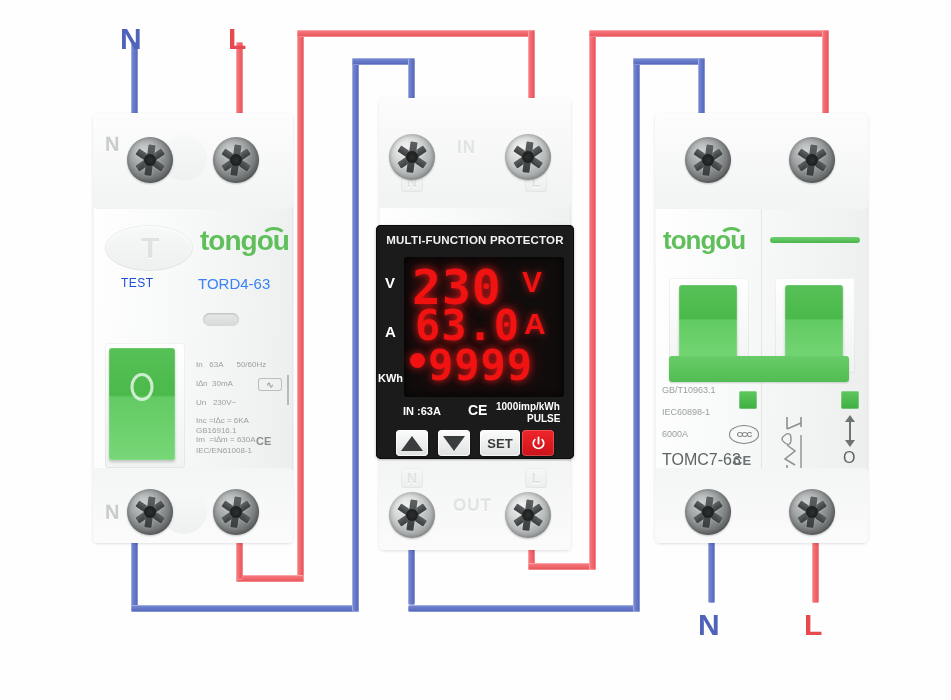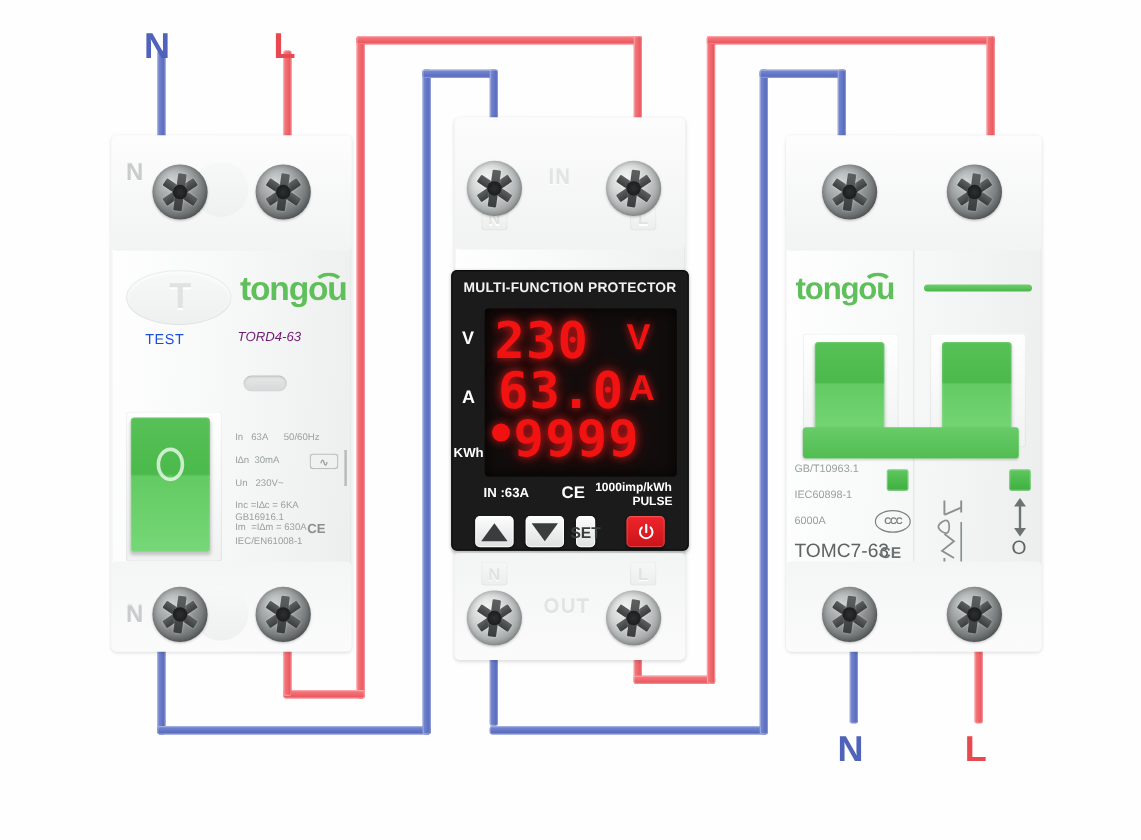--- a/index.html
+++ b/index.html
@@ -262,21 +262,21 @@
     </div>
 
     <div class="test-oval" style="left:12px;top:112px;width:88px;height:46px;"></div>
     <div class="test-t" style="left:48px;top:118px;font-size:30px;">T</div>
     <div class="smalllabel" style="left:28px;top:163px;">TEST</div>
 
     <div class="brand" style="left:107px;top:112px;font-size:28px;">
       <span>tongou</span>
       <span class="arc" style="left:61px;top:2px;width:20px;height:16px;"></span>
     </div>
-    <div class="smalllabel" style="left:105px;top:162px;font-size:11px;color:#701a75;letter-spacing:0;font-style:italic;">TORD4-63</div>
+    <div class="smalllabel" style="left:105px;top:162px;font-size:15px;color:#3b82f6;letter-spacing:0;">TORD4-63</div>
 
     <div class="window" style="left:110px;top:200px;width:36px;height:13px;"></div>
 
     <div class="lever-slot" style="left:12px;top:230px;width:80px;height:125px;"></div>
     <div class="lever" style="left:16px;top:235px;width:66px;height:112px;">
       <span class="o"></span>
     </div>
 
     <div class="spec" style="left:103px;top:247px;"><span>In   63A      50/60Hz</span><br>
 <span>I∆n  30mA</span><br>
@@ -341,42 +341,42 @@
 
     <div class="panel" style="left:-3px;top:127px;width:198px;height:234px;">
 
       <div class="panel-title" style="top:9px;font-size:11.5px;">MULTI-FUNCTION PROTECTOR</div>
 
       <div class="sidelbl" style="left:9px;top:49px;font-size:15px;">V</div>
       <div class="sidelbl" style="left:9px;top:98px;font-size:15px;">A</div>
       <div class="kwhlbl" style="left:2px;top:147px;">KWh</div>
 
       <div class="lcd" style="left:28px;top:32px;width:160px;height:140px;">
-        <div class="seg" style="left:8px;top:2px;font-size:42px;">230</div>
+        <div class="seg" style="left:8px;top:2px;font-size:48px;">230</div>
         <div class="unit" style="left:118px;top:8px;font-size:30px;">V</div>
 
         <div class="seg" style="left:0px;top:44px;font-size:42px;margin-left:11px;">63.0</div>
         <div class="unit" style="left:120px;top:50px;font-size:30px;">A</div>
 
         <div class="reddot" style="left:6px;top:96px;width:15px;height:15px;"></div>
         <div class="seg" style="left:24px;top:84px;font-size:42px;">9999</div>
       </div>
 
       <div class="paneltext" style="left:27px;top:180px;font-size:11px;">IN :63A</div>
       <div class="paneltext" style="left:92px;top:177px;font-size:14px;">CE</div>
       <div class="paneltext" style="left:120px;top:176px;font-size:10px;">1000imp/kWh</div>
       <div class="paneltext" style="left:151px;top:188px;font-size:10px;">PULSE</div>
 
       <div class="btn" style="left:20px;top:205px;width:32px;height:26px;">
         <span class="tri up"></span>
       </div>
       <div class="btn" style="left:62px;top:205px;width:32px;height:26px;">
         <span class="tri down"></span>
       </div>
-      <div class="btn" style="left:104px;top:205px;width:16px;height:26px;">SET</div>
+      <div class="btn" style="left:104px;top:205px;width:40px;height:26px;">SET</div>
       <div class="btn power" style="left:146px;top:205px;width:32px;height:26px;">
         <svg width="17" height="17" viewBox="0 0 24 24">
           <path d="M12 3.5 V12" stroke="#fff" stroke-width="2.6" stroke-linecap="round" fill="none"></path>
           <path d="M6.8 6.4 a7.4 7.4 0 1 0 10.4 0" stroke="#fff" stroke-width="2.4" fill="none" stroke-linecap="round"></path>
         </svg>
       </div>
     </div>
 
     <div class="terminal-block" style="top:363px;height:89px;background:linear-gradient(180deg,#f3f4f4,#fbfbfb);"></div>
     <div class="emboss-box" style="left:22px;top:370px;width:22px;height:20px;font-size:14px;">N</div>

